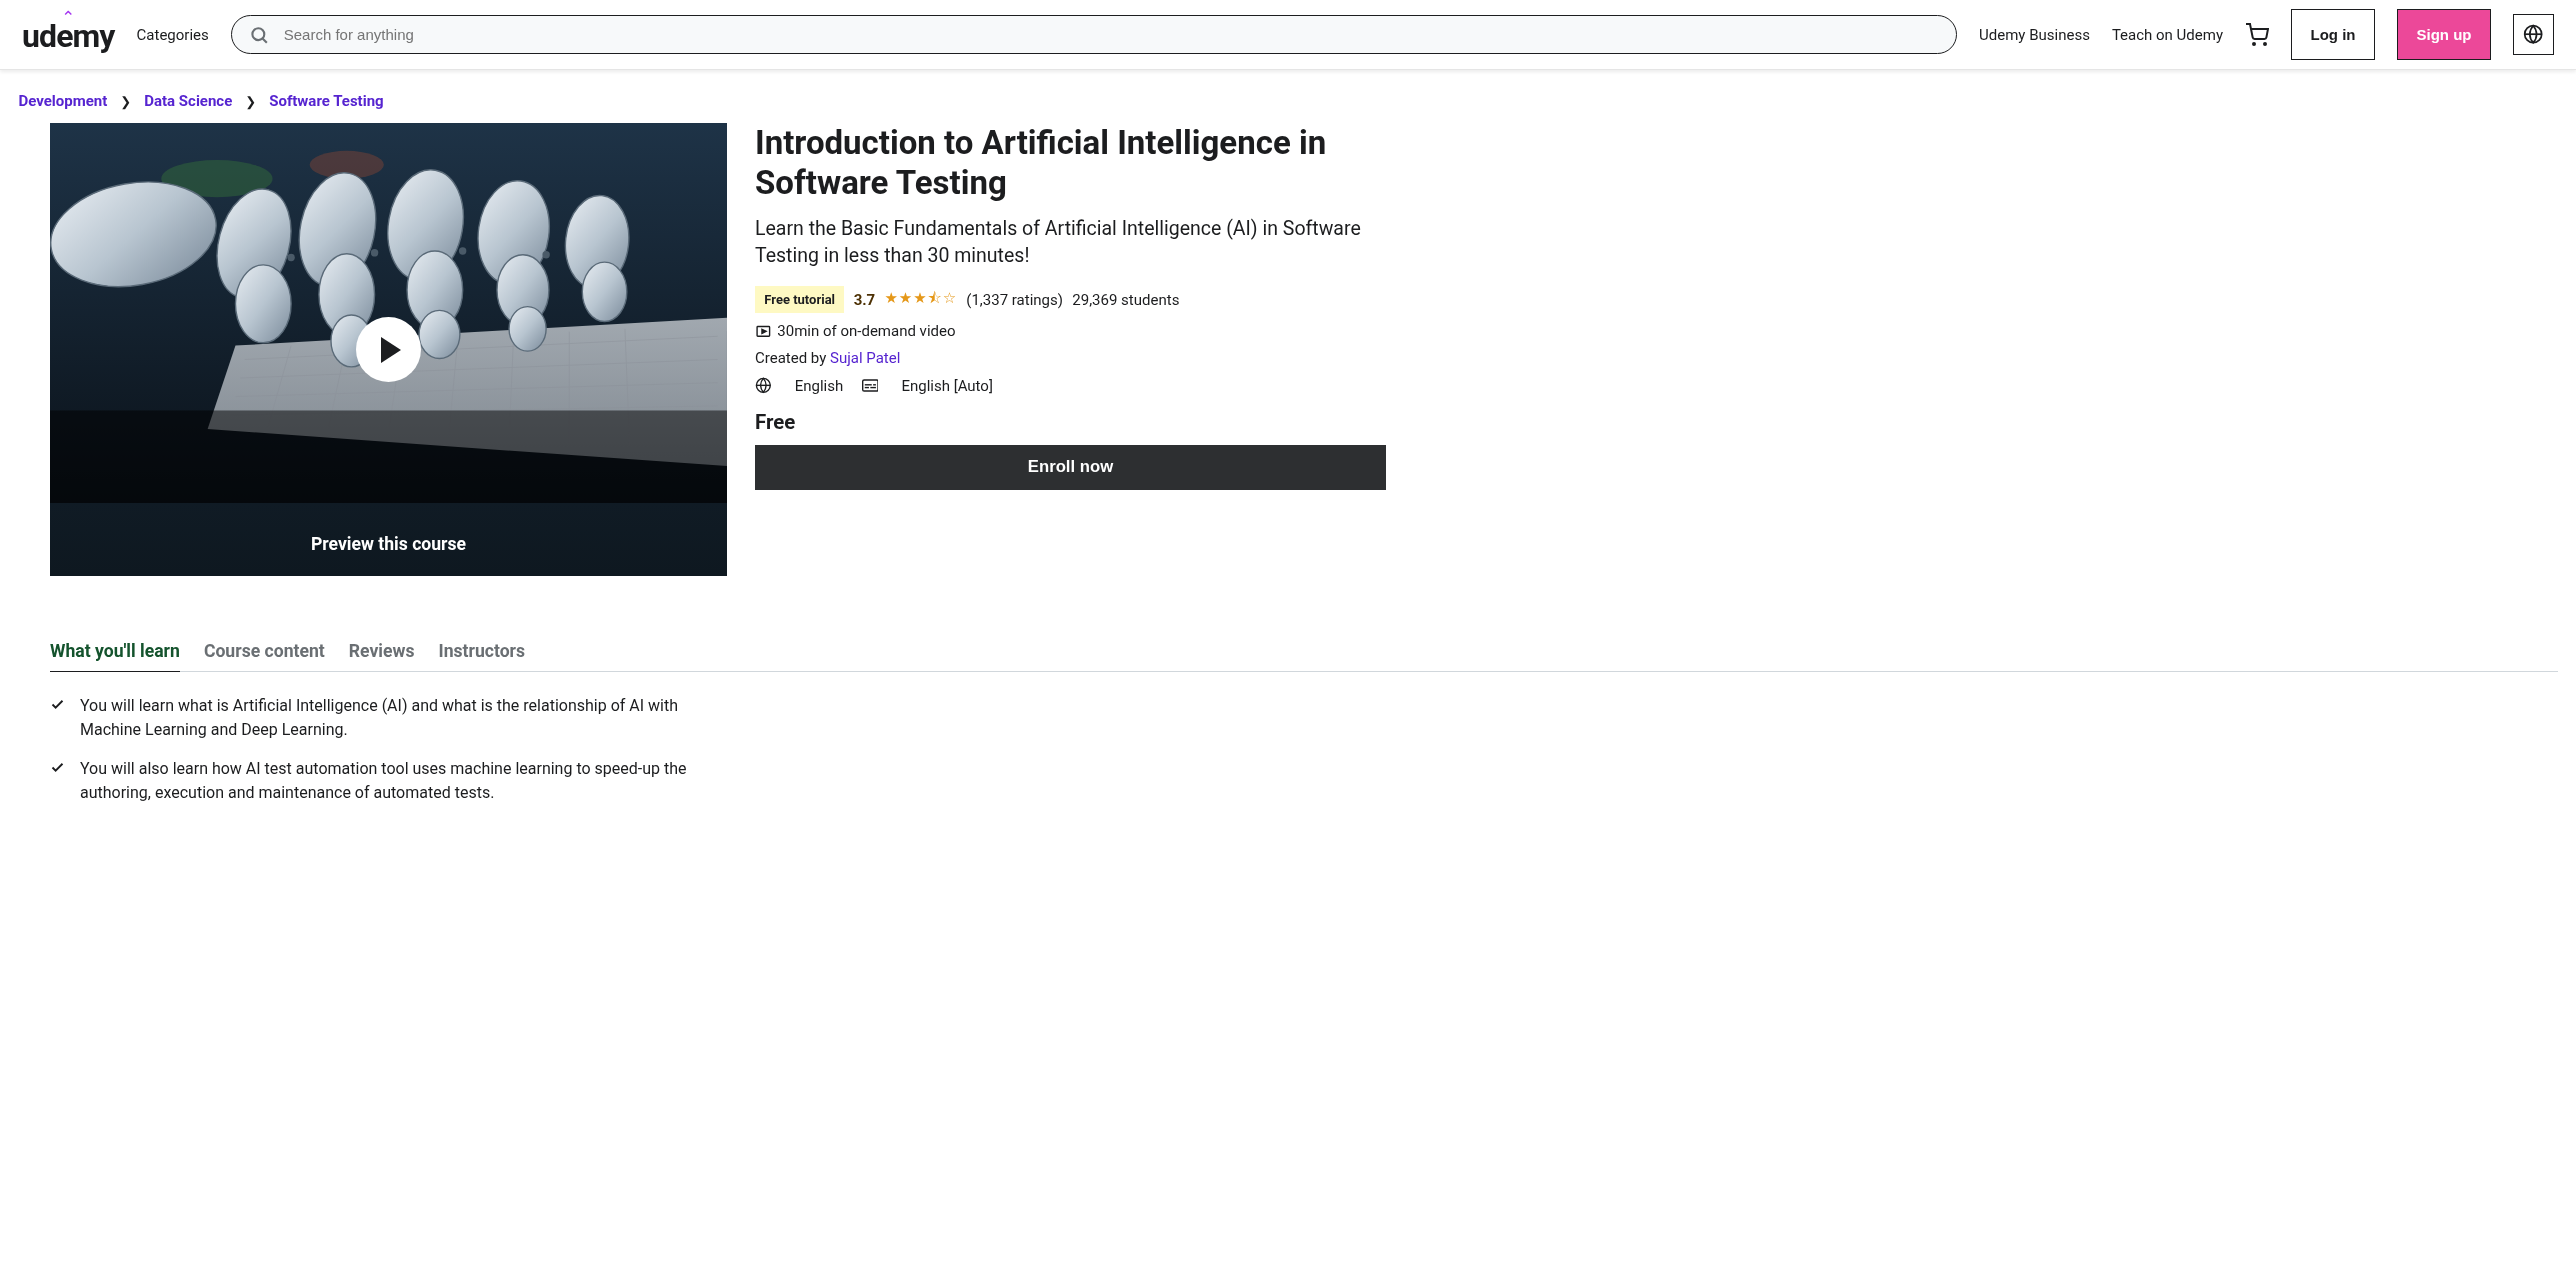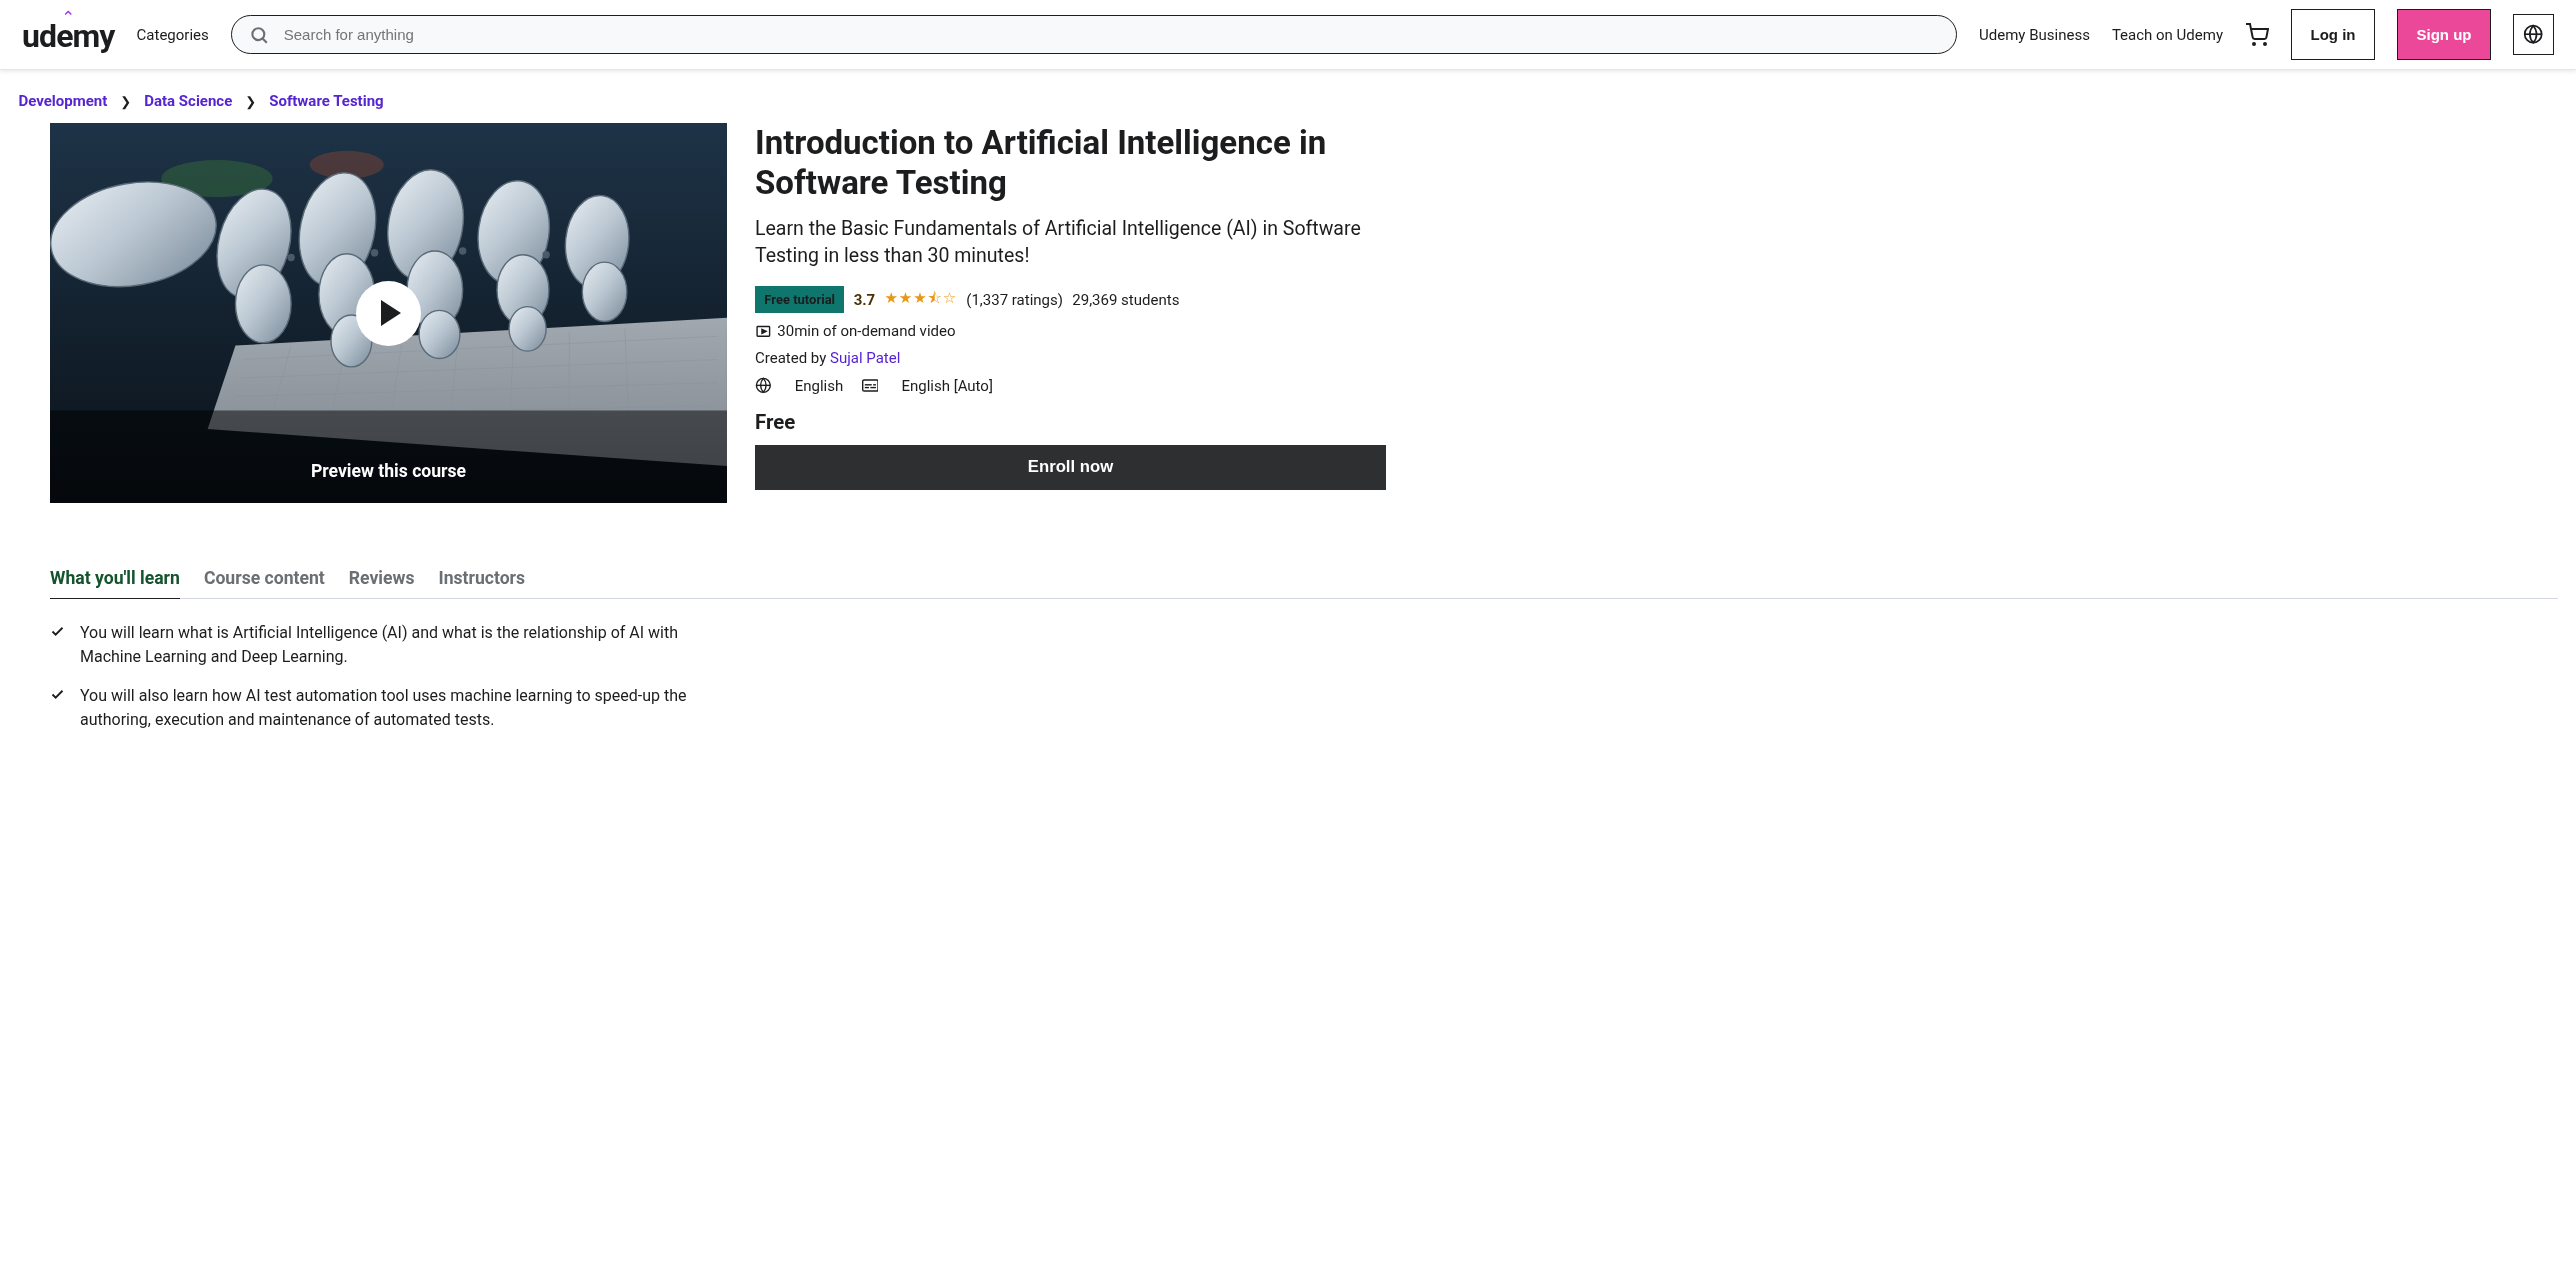--- a/index.html
+++ b/index.html
@@ -22,31 +22,31 @@
 .btn-globe { width: 41px; height: 41px; border: 0.9px solid #1c1d1f; background: #fff; display: flex; align-items: center; justify-content: center; cursor: pointer; }
 
 
 .breadcrumb { display: flex; align-items: center; gap: 13px; padding: 22px 18.5px 13px; }
 .breadcrumb a { color: #5624d0; font-weight: 700; font-size: 15px; text-decoration: none; }
 .breadcrumb .chev { color: #1c1d1f; font-size: 13px; }
 
 
 .main { display: flex; gap: 28px; padding: 0 18.5px 28px 50px; }
 .video-col { width: 677px; flex-shrink: 0; }
-.video-preview { position: relative; width: 677px; height: 380px; background: linear-gradient(180deg, #1a2b3d 0%, #0e1820 100%); display: flex; align-items: center; justify-content: center; cursor: pointer; overflow: hidden; }
+.video-preview { position: relative; width: 677px; height: 453px; background: linear-gradient(180deg, #1a2b3d 0%, #0e1820 100%); display: flex; align-items: center; justify-content: center; cursor: pointer; overflow: hidden; }
 .play-circle { width: 65px; height: 65px; border-radius: 50%; background: #fff; display: flex; align-items: center; justify-content: center; z-index: 2; }
 .play-triangle { width: 0; height: 0; border-left: 20.4px solid #1c1d1f; border-top: 13px solid transparent; border-bottom: 13px solid transparent; margin-left: 5.6px; }
 .preview-text { position: absolute; bottom: 22px; left: 0; right: 0; text-align: center; color: #fff; font-weight: 700; font-size: 17.6px; z-index: 2; }
 .robot-hand { position: absolute; inset: 0; }
 
 .info-col { flex: 1; max-width: 631px; }
 .course-title { font-size: 33px; font-weight: 700; line-height: 1.2; margin-bottom: 13px; }
 .course-subtitle { font-size: 19.5px; line-height: 1.4; margin-bottom: 16.7px; color: #1c1d1f; }
 .meta-row { display: flex; align-items: center; gap: 9.3px; flex-wrap: wrap; margin-bottom: 9.3px; font-size: 15px; }
-.badge-free { background: #0f766e; padding: 5.6px 9.3px; font-weight: 700; font-size: 13px; }
+.badge-free { background: #fef9c3; padding: 5.6px 9.3px; font-weight: 700; font-size: 13px; }
 .rating-num { font-weight: 700; color: #4d3105; }
 .stars { color: #e59819; letter-spacing: 0.9px; }
 .ratings-count { color: #1c1d1f; }
 .students { color: #1c1d1f; }
 .video-len { display: flex; align-items: center; gap: 5.6px; }
 .created-by { font-size: 15px; margin-bottom: 9.3px; }
 .created-by a { color: #5624d0; text-decoration: none; }
 .lang-row { display: flex; align-items: center; gap: 18.5px; font-size: 15px; margin-bottom: 15px; }
 .lang-item { display: flex; align-items: center; gap: 23px; }
 .price { font-size: 20.4px; font-weight: 700; margin-bottom: 11px; }

